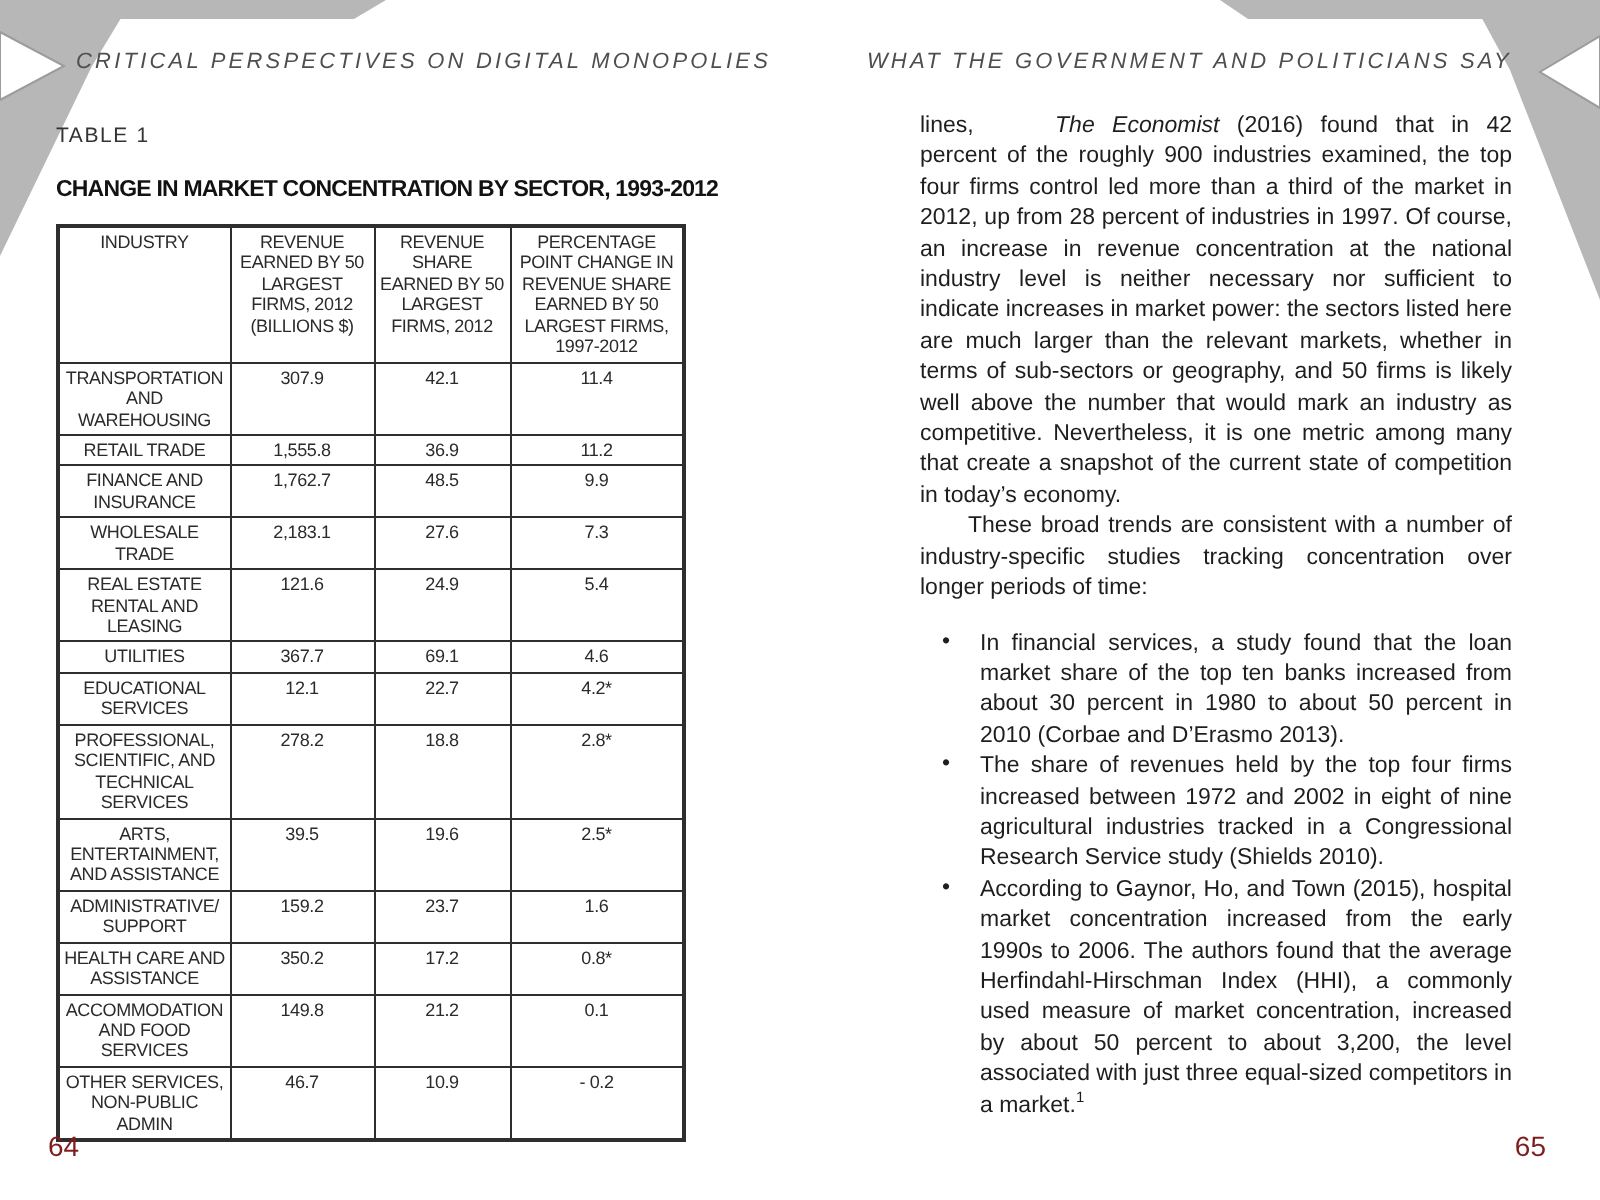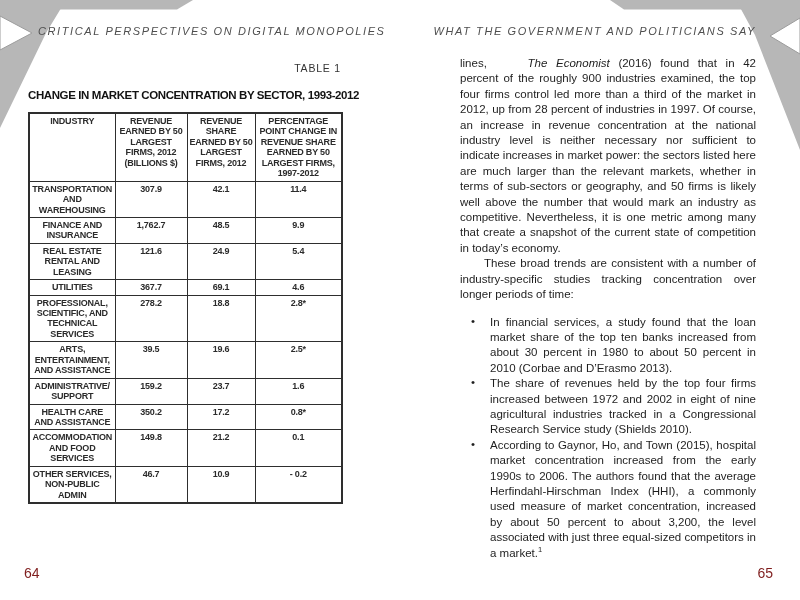--- a/index.html
+++ b/index.html
@@ -20,35 +20,35 @@
     position:absolute; top:25px;
     font-size:11px; letter-spacing:1.6px;
     color:#4e4e4e; white-space:nowrap;font-style:italic;
   }
   .rh-left  { left:38px; }
   .rh-right { right:44px; text-align:right; }
 
   
   .table-label {
     position:absolute; left:28px; top:62px; width:313px;
-    text-align:right; font-size:10.5px; letter-spacing:.8px; color:#333;
+    text-align:left; font-size:10.5px; letter-spacing:.8px; color:#333;
   }
   .table-title {
     position:absolute; left:28px; top:89px; width:313px;
     text-align:center; font-size:11.5px; font-weight:bold;
     letter-spacing:-0.4px; color:#121212; white-space:nowrap;
   }
   table.data {
     position:absolute; left:28px; top:112px; width:313px;
     border-collapse:collapse; table-layout:fixed;
     border:2px solid #2e2e2e;
   }
   table.data th, table.data td {
     border:1px solid #2e2e2e;
-    font-size:9px; font-weight:bold; line-height:1.16;
+    font-size:9px; font-weight:normal; line-height:1.16;
     letter-spacing:-0.2px;
     text-align:center; vertical-align:top;
     padding:2px 2px; color:#2b2b2b;
     overflow:hidden;
   }
   col.c1 { width:86px; } col.c2 { width:72px; }
   col.c3 { width:68px; } col.c4 { width:87px; }
 
   
   .body-text {
@@ -109,36 +109,54 @@
       </tr>
     </thead>
     <tbody id="table-body">
         <tr>
           <td>TRANSPORTATION AND WAREHOUSING</td>
           <td>307.9</td>
           <td>42.1</td>
           <td>11.4</td>
         </tr>
         <tr>
+          <td>RETAIL TRADE</td>
+          <td>1,555.8</td>
+          <td>36.9</td>
+          <td>11.2</td>
+        </tr>
+        <tr>
           <td>FINANCE AND INSURANCE</td>
           <td>1,762.7</td>
           <td>48.5</td>
           <td>9.9</td>
         </tr>
         <tr>
+          <td>WHOLESALE TRADE</td>
+          <td>2,183.1</td>
+          <td>27.6</td>
+          <td>7.3</td>
+        </tr>
+        <tr>
           <td>REAL ESTATE RENTAL AND LEASING</td>
           <td>121.6</td>
           <td>24.9</td>
           <td>5.4</td>
         </tr>
         <tr>
           <td>UTILITIES</td>
           <td>367.7</td>
           <td>69.1</td>
           <td>4.6</td>
+        </tr>
+        <tr>
+          <td>EDUCATIONAL SERVICES</td>
+          <td>12.1</td>
+          <td>22.7</td>
+          <td>4.2*</td>
         </tr>
         <tr>
           <td>PROFESSIONAL, SCIENTIFIC, AND TECHNICAL SERVICES</td>
           <td>278.2</td>
           <td>18.8</td>
           <td>2.8*</td>
         </tr>
         <tr>
           <td>ARTS, ENTERTAINMENT, AND ASSISTANCE</td>
           <td>39.5</td>

